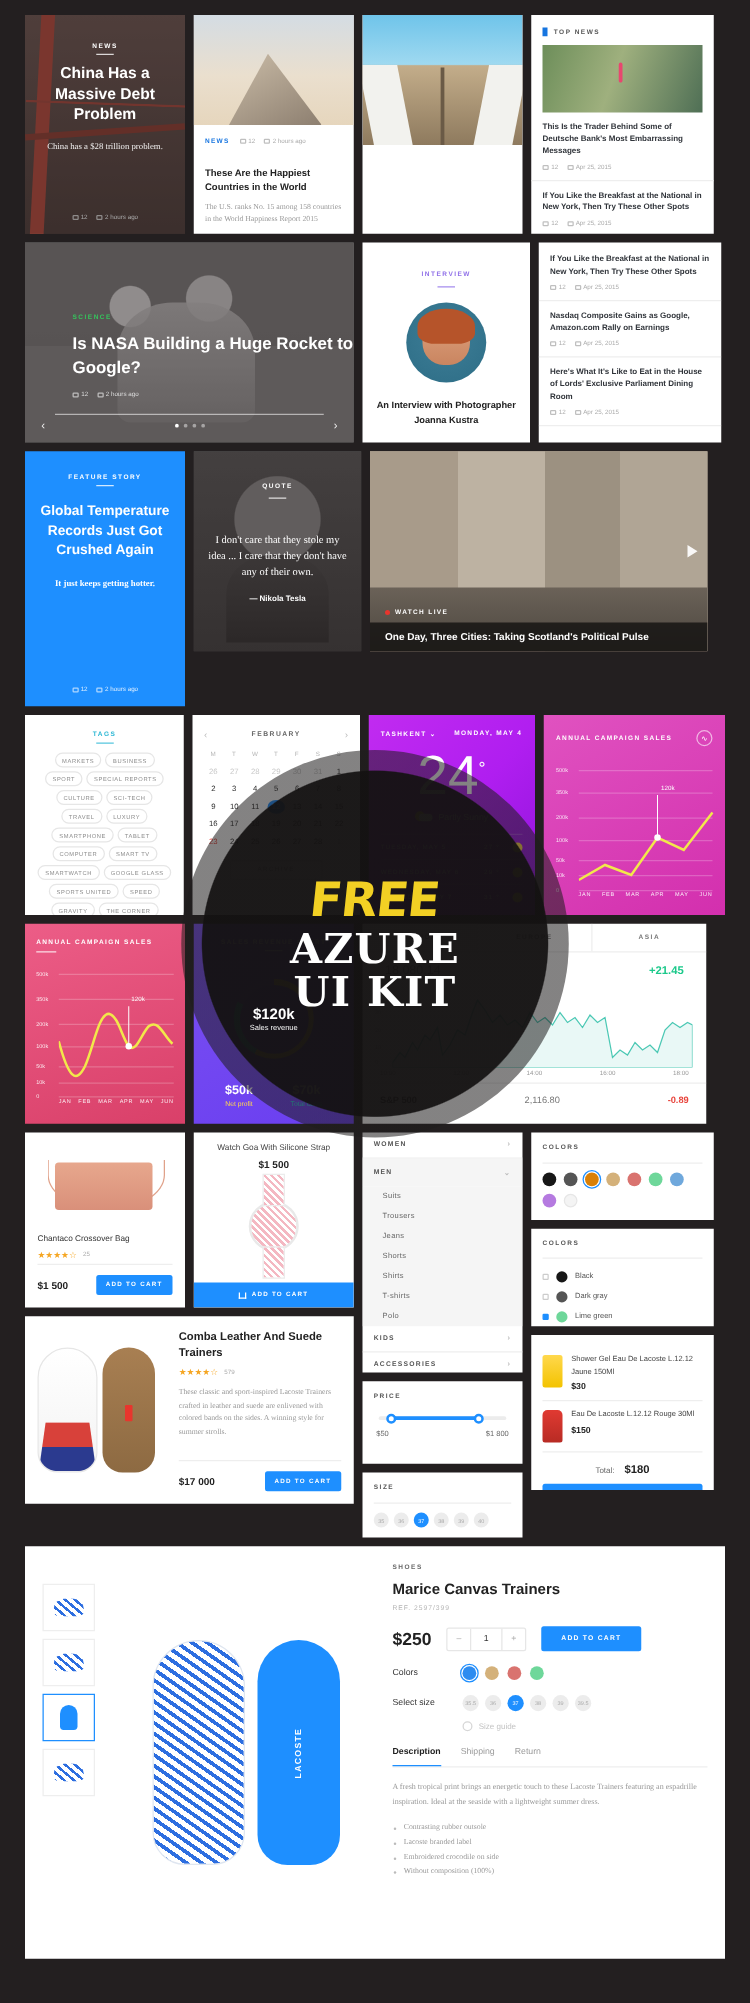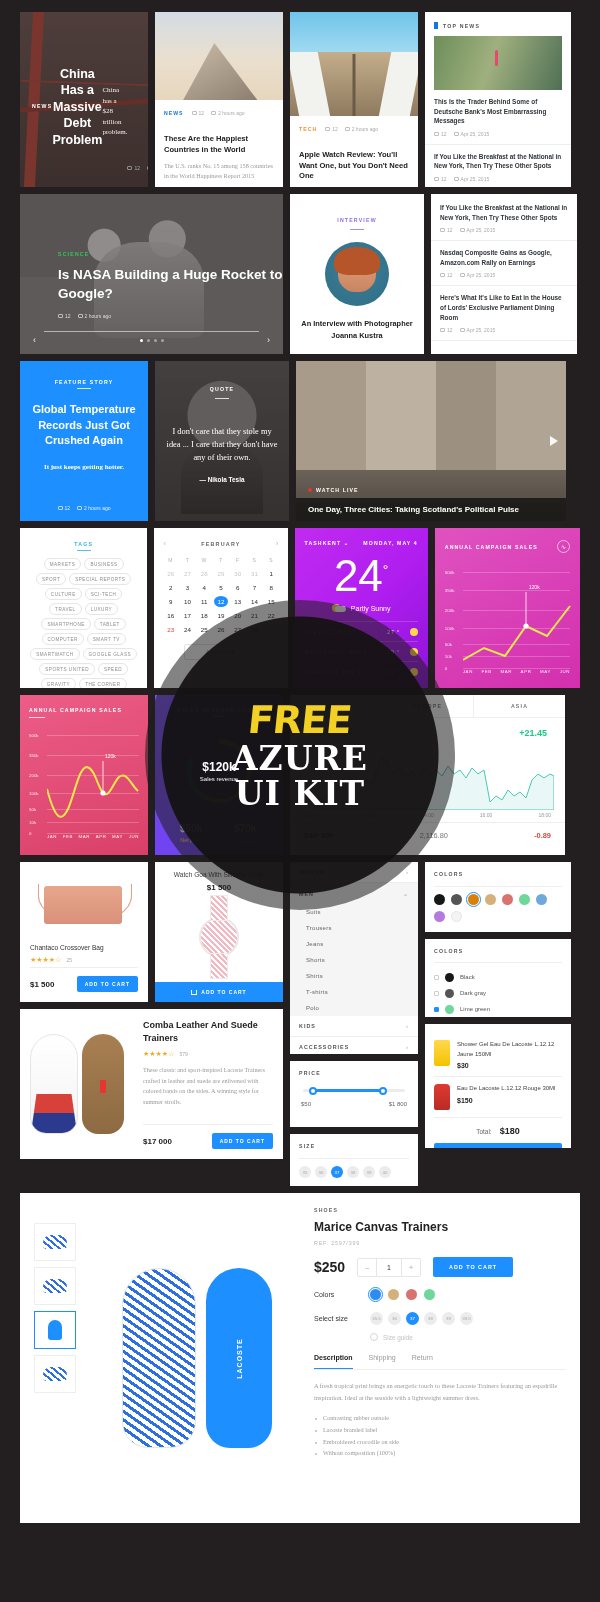--- a/index.html
+++ b/index.html
@@ -26,21 +26,21 @@
   .c-china { width: 128px; height: 175px; position: relative;
     background: linear-gradient(#6b5550,#4a3b37); }
   .bridge { position: absolute; inset: 0; overflow: hidden; }
   .bridge::before { content:""; position:absolute; left:6%; top:-10%; width:11px; height:130%;
     background:#b5483a; transform: skewX(-3deg); }
   .bridge::after { content:""; position:absolute; left:0; top:52%; width:100%; height:5px;
     background:#8e3b30; transform: rotate(-4deg); }
   .bridge i { position:absolute; left:0; top:40%; width:100%; height:30px;
     border-top: 2px solid #a8463a; border-radius: 0 0 90% 0; transform: rotate(2deg); }
   .shade { position:absolute; inset:0; background:rgba(40,32,30,.42); }
-  .china-in { position: relative; padding: 22px 12px 10px; height:100%; display:flex; flex-direction:row; align-items:center; color:#fff; }
+  .china-in { position: relative; padding: 22px 12px 10px; height:100%; display:flex; flex-direction:column; align-items:center; color:#fff; }
   .china-in h2 { font-size: 12.5px; line-height: 1.32; text-align:center; font-weight:700; margin-top:3px; }
   .china-sub { font-family:"Liberation Serif",serif; font-size:7px; line-height:1.5; margin-top:12px; opacity:.92; }
   .china-meta { margin-top:auto; }
 
   .c-happy { width: 128px; height: 175px; }
   .ph { width:100%; position:relative; overflow:hidden; }
   .ph-mtn { height: 88px; background: linear-gradient(#d4dce3 0%, #eadfce 55%, #e6d6bd 100%); }
   .ph-mtn::after { content:""; position:absolute; left:22%; bottom:0; width:58%; height:66%;
      background: linear-gradient(150deg,#cbbda8,#8d7f70); clip-path: polygon(0 100%,42% 2%,100% 100%); }
   .cbody { padding: 8px 9px 9px; }
@@ -96,21 +96,21 @@
     background:radial-gradient(circle at 50% 42%, #3e7e97, #2d6d86); overflow:hidden; }
   .face::before { content:""; position:absolute; left:50%; top:16%; width:38px; height:40px; transform:translateX(-50%);
     background:linear-gradient(#e0a380,#c98560); border-radius:48% 48% 44% 44%; }
   .face::after { content:""; position:absolute; left:50%; top:8%; width:46px; height:28px; transform:translateX(-50%);
     background:#b6542a; border-radius:50% 50% 30% 30%; }
   .int-h { font-size:7.4px; font-weight:700; color:#222; line-height:1.6; margin-top:12px; }
 
   .c-topb { width: 146px; height: 160px; }
 
   
-  .c-feat { width: 128px; height: 160px; background:#1e8fff; color:#fff; padding:18px 12px 10px;
+  .c-feat { width: 128px; height: 204px; background:#1e8fff; color:#fff; padding:18px 12px 10px;
     display:flex; flex-direction:column; align-items:center; text-align:center; }
   .c-feat h2 { font-size:11px; font-weight:700; line-height:1.42; margin-top:10px; }
   .c-feat .sub { font-family:"Liberation Serif",serif; font-size:7px; line-height:1.55; margin-top:13px;font-weight:bold; }
   .c-feat .meta { margin-top:auto; color:rgba(255,255,255,.85); }
 
   .c-city { width: 270px; height: 160px; position:relative; overflow:hidden;
     background:linear-gradient(#b6aa9a,#8d8274); }
   .city-bg { position:absolute; inset:0;
     background:
       linear-gradient(90deg,#a89b8a 0 26%,#bdb2a2 26% 52%,#9c9181 52% 74%,#b0a595 74% 100%),
@@ -405,36 +405,20 @@
         <div class="chead">These Are the Happiest Countries in the World</div>
         <div class="cdesc">The U.S. ranks No. 15 among 158 countries in the World Happiness Report 2015</div>
       </div>
     </div>
 
     <div class="card c-watch">
       <div class="ph ph-pier">
           <i class="l"></i>
           <i class="r"></i>
         </div>
-      <div class="cbody">
-        <div class="mrow">
-          <span class="ctag tech">TECH</span>
-          <span class="meta">
-            <span class="mi">
-                <span class="ic"></span>
-                <span>12</span>
-              </span>
-            <span class="mi">
-                <span class="ic cal"></span>
-                <span>2 hours ago</span>
-              </span>
-          </span>
-        </div>
-        <div class="chead">Apple Watch Review: You'll Want One, but You Don't Need One</div>
-      </div>
     </div>
 
     <div class="card c-top">
       <div class="topbar">
         <span class="bluemark"></span>
         <span class="tn-title">TOP NEWS</span>
       </div>
       <div class="tn-hero"></div>
       <div class="tn-item">
         <h4>This Is the Trader Behind Some of Deutsche Bank's Most Embarrassing Messages</h4>

